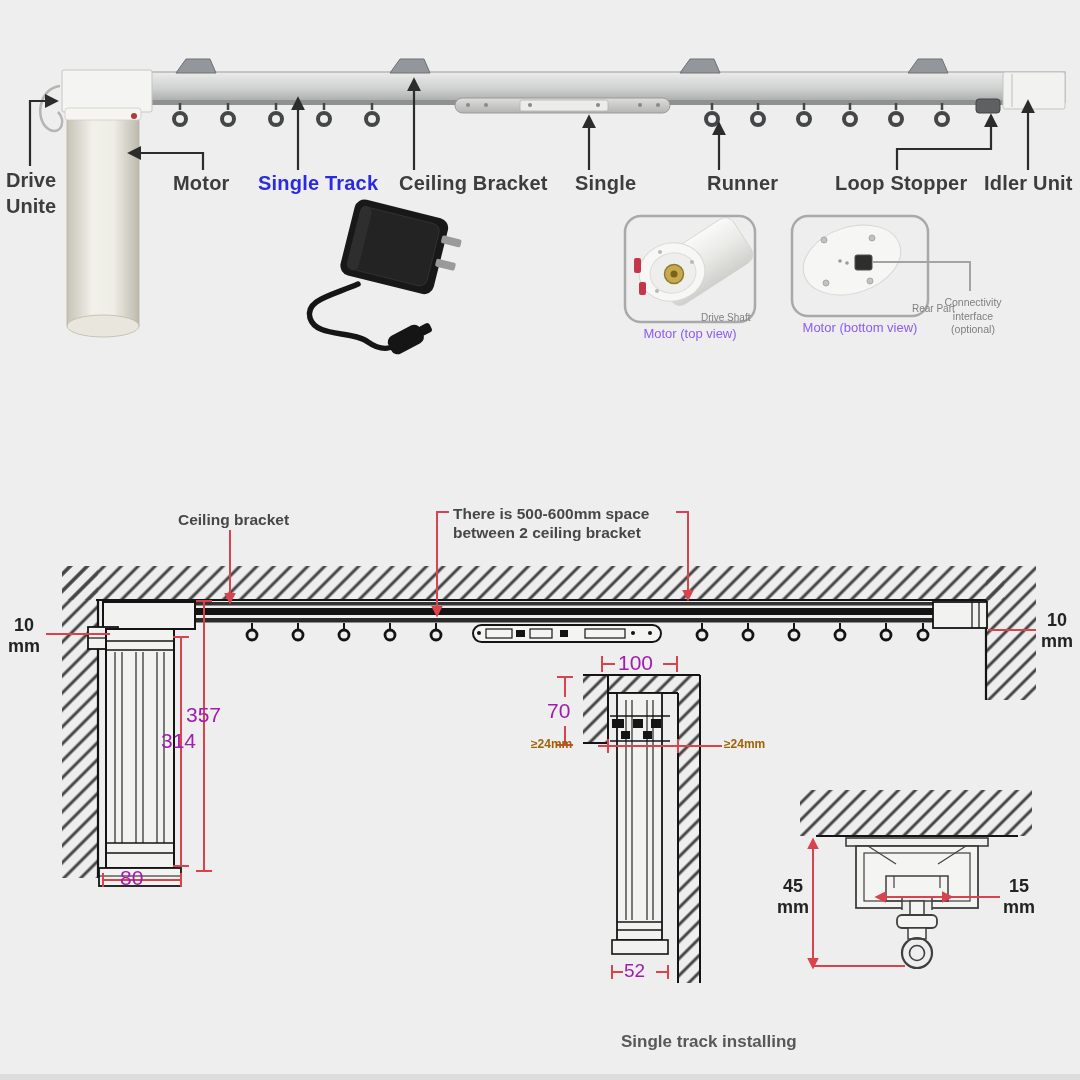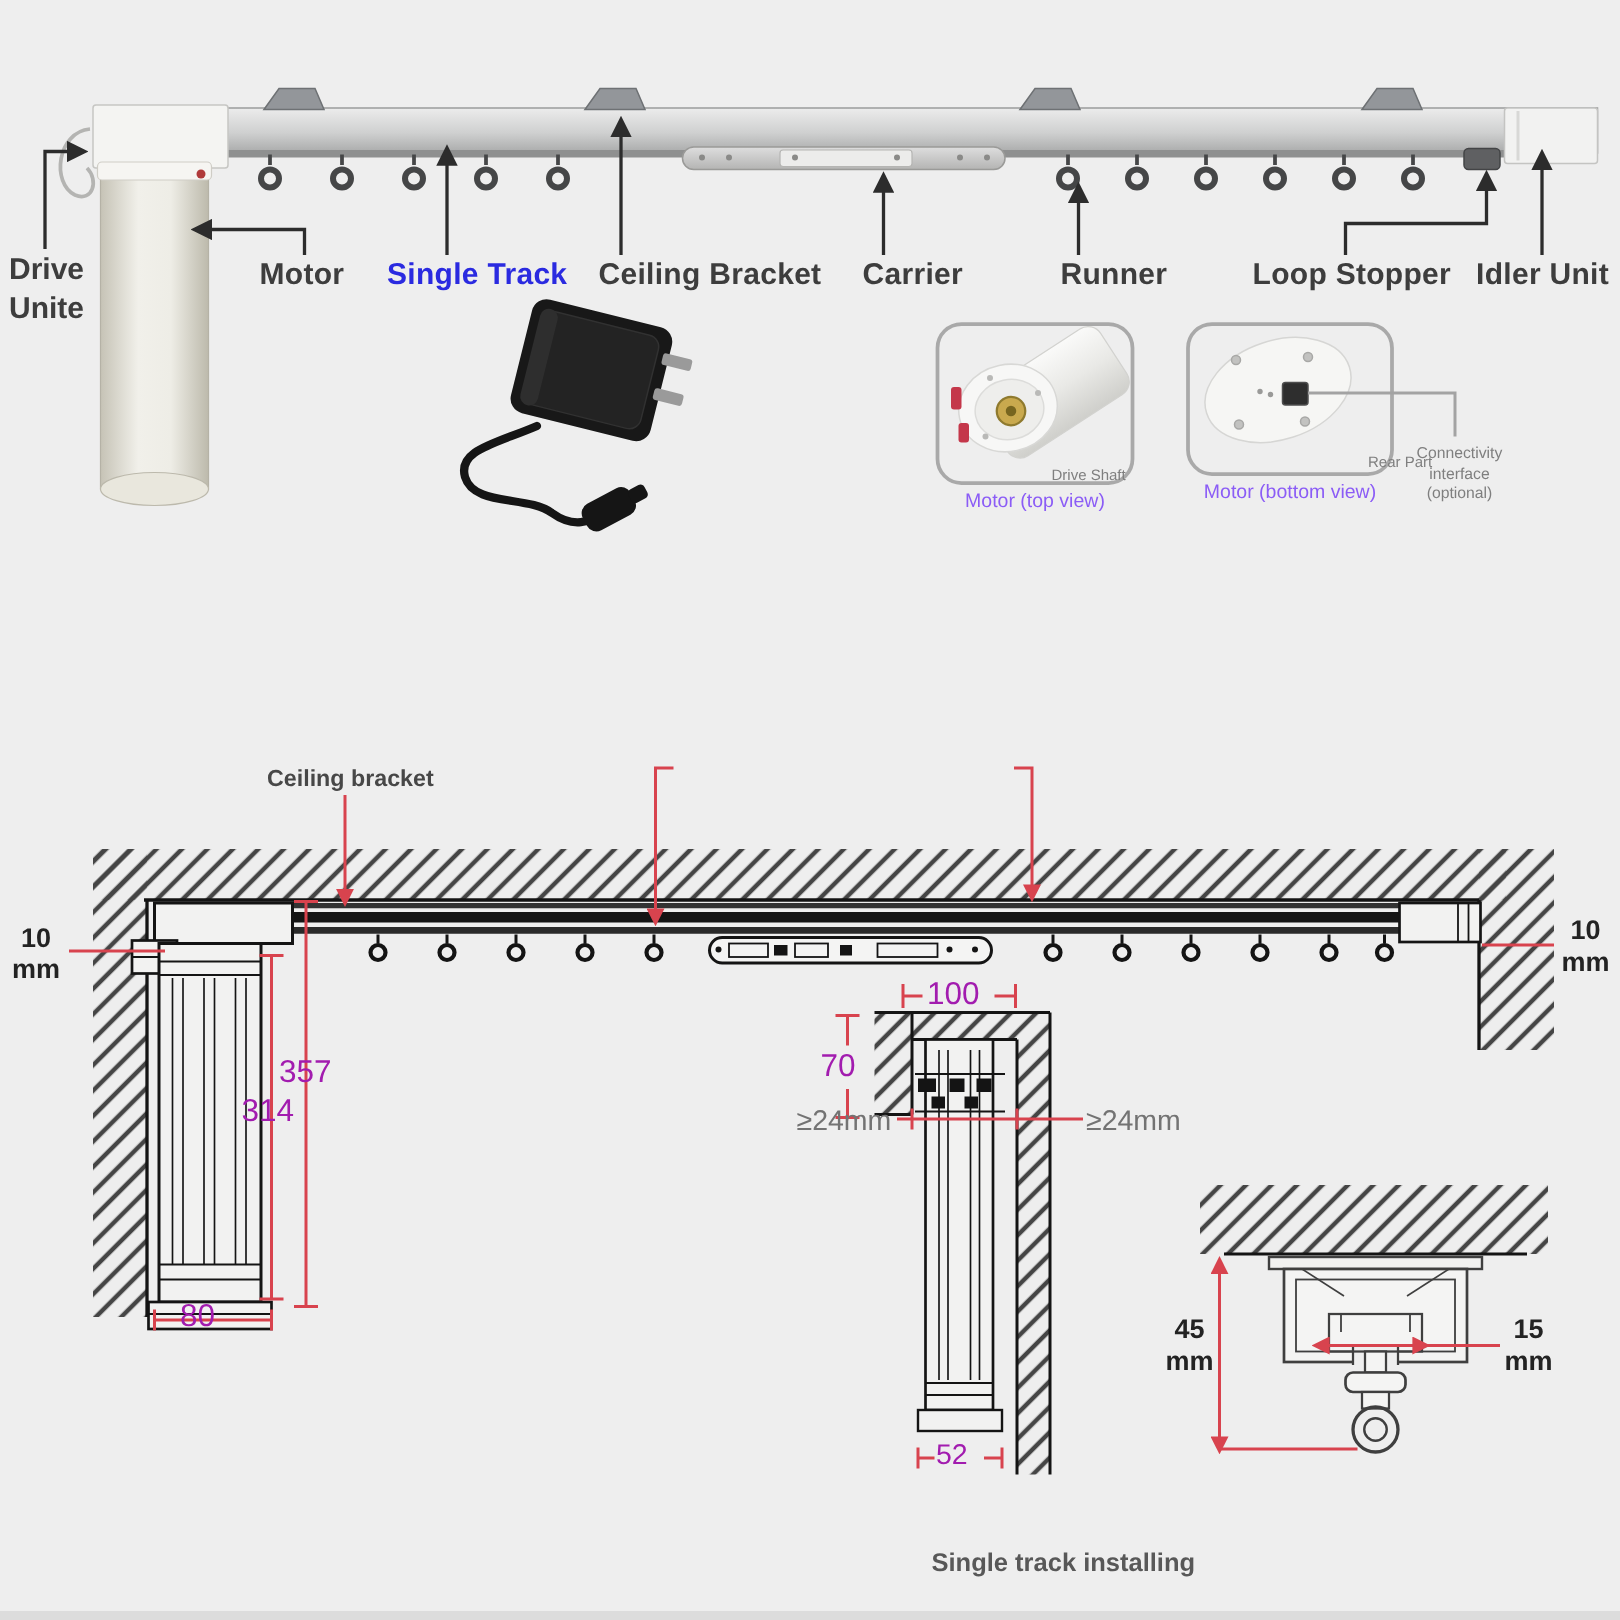--- a/index.html
+++ b/index.html
@@ -8,21 +8,21 @@
   .abs{position:absolute;}
   svg{position:absolute;left:0;top:0;}
   .lbl{font-weight:700;font-size:20px;color:#3d3d3d;white-space:nowrap;letter-spacing:.2px;}
   .lbl-blue{color:#2a2ae0;}
   .lbl-wrap{font-weight:700;font-size:20px;color:#3d3d3d;line-height:1.3;}
   .cap{font-size:13px;color:#8b5cf6;text-align:center;}
   .tiny{font-size:10px;color:#7f7f7f;white-space:nowrap;}
   .tiny-c{font-size:10.5px;color:#7f7f7f;text-align:center;line-height:1.3;}
   .note{font-weight:700;font-size:15.5px;color:#474747;white-space:pre-line;line-height:1.25;}
   .dim{font-weight:400;font-size:21px;color:#a21caf;white-space:pre-line;line-height:1.12;text-align:left;}
-  .dim-sm{font-weight:400;font-size:19px;color:#737373;white-space:nowrap;}
+  .dim-sm{font-weight:700;font-size:12px;color:#a16207;white-space:nowrap;}
   .dim-md{font-weight:700;font-size:18px;color:#232323;white-space:pre-line;line-height:1.15;text-align:center;}
   .bcap{font-weight:700;font-size:17px;color:#585858;white-space:nowrap;}
 </style>
 </head>
 <body>
 
 <div id="canvas">
 
 <svg width="1080" height="1080" viewBox="0 0 1080 1080">
   <defs>
@@ -308,32 +308,34 @@
       <path d="M1000,897 L878,897" marker-end="url(#arrR)"></path>
       <path d="M938,897 L950,897" marker-end="url(#arrR)"></path>
     </g>
   </g>
 </svg>
 
 <div class="abs lbl-wrap" style="left:6px;top:167px;width:64px;">Drive Unite</div>
 <div class="abs lbl" style="left:173px;top:172px;">Motor</div>
 <div class="abs lbl lbl-blue" style="left:258px;top:172px;">Single Track</div>
 <div class="abs lbl" style="left:399px;top:172px;">Ceiling Bracket</div>
-<div class="abs lbl" style="left:575px;top:172px;">Carrier</div>
+<div class="abs lbl" style="left:575px;top:172px;">Single</div>
 <div class="abs lbl" style="left:707px;top:172px;">Runner</div>
 <div class="abs lbl" style="left:835px;top:172px;">Loop Stopper</div>
 <div class="abs lbl" style="left:984px;top:172px;">Idler Unit</div>
 
 <div class="abs tiny" style="left:701px;top:312px;">Drive Shaft</div>
 <div class="abs cap" style="left:623px;top:326px;width:134px;">Motor (top view)</div>
 <div class="abs tiny" style="left:876px;top:303px;margin-left:36px;">Rear Part</div>
 <div class="abs cap" style="left:790px;top:320px;width:140px;">Motor (bottom view)</div>
 <div class="abs tiny-c" style="left:937px;top:296px;width:72px;">Connectivity interface (optional)</div>
 
 <div class="abs note" style="left:178px;top:510px;">Ceiling bracket</div>
+<div class="abs note" style="left:453px;top:504px;">There is 500-600mm space
+between 2 ceiling bracket</div>
 
 <div class="abs dim-md" style="left:2px;top:615px;width:44px;">10
 mm</div>
 <div class="abs dim" style="left:186px;top:703px;">357</div>
 <div class="abs dim" style="left:161px;top:729px;">314</div>
 <div class="abs dim" style="left:120px;top:866px;">80</div>
 <div class="abs dim" style="left:618px;top:651px;">100</div>
 <div class="abs dim" style="left:547px;top:699px;">70</div>
 <div class="abs dim-sm" style="left:531px;top:737px;">≥24mm</div>
 <div class="abs dim-sm" style="left:724px;top:737px;">≥24mm</div>

